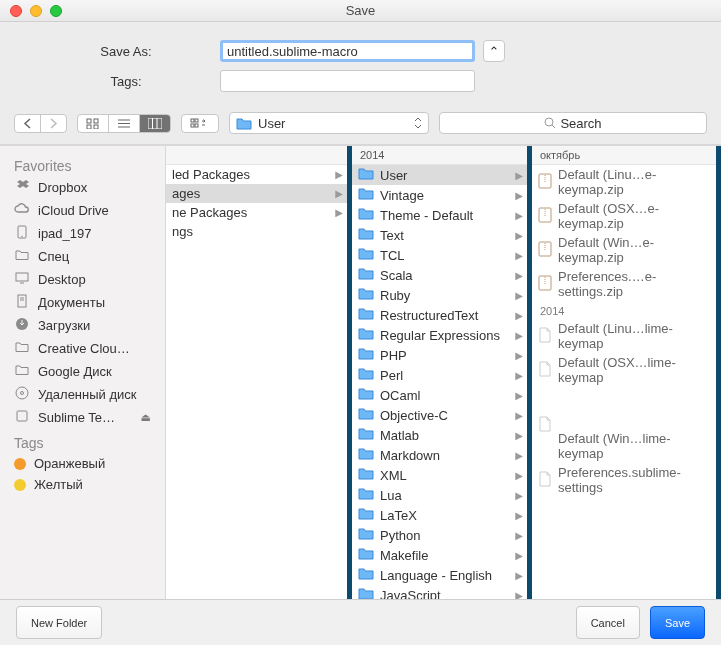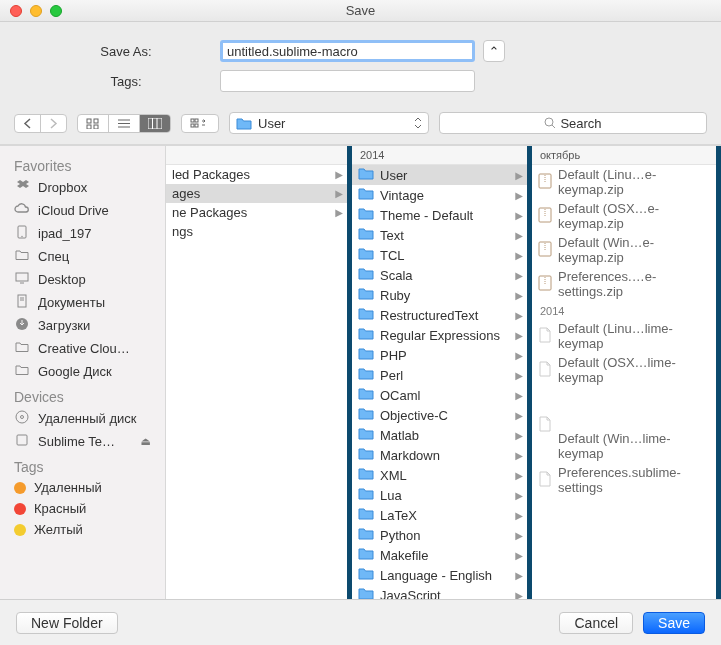--- a/index.html
+++ b/index.html
@@ -39,21 +39,21 @@
 .col.c2{width:180px;}
 .col.c3{flex:1;}
 .chdr{font-size:11px;color:#555;background:#f6f6f6;border-bottom:1px solid #e4e4e4;padding:3px 8px;}
 .ci{display:flex;align-items:center;gap:6px;padding:2px 6px;position:relative;}
 .ci.sel{background:#dcdcdc;}
 .ci .chev{position:absolute;right:4px;color:#9a9a9a;font-size:10px;}
 .fold{width:16px;height:13px;}
 .fileic{width:14px;height:16px;flex-shrink:0;}
 .shdr2{font-size:11px;color:#7a7a7a;padding:4px 8px 2px;}
 .footer{height:46px;border-top:1px solid #cfcfcf;background:#f0f0f0;display:flex;align-items:center;padding:0 16px;}
-.btn{height:22px;padding:0 14px;border:1px solid #c8c8c8;border-radius:4px;background:linear-gradient(#fff,#f3f3f3);font-size:14px;display:flex;align-items:center;}
+.btn{height:33px;padding:0 14px;border:1px solid #c8c8c8;border-radius:4px;background:linear-gradient(#fff,#f3f3f3);font-size:11px;display:flex;align-items:center;}
 .btn.primary{background:linear-gradient(#4aa0ff,#0a67ff);color:#fff;border:1px solid #0a5be0;}
 .sp{flex:1;}
 .eject{font-size:11px;color:#7a7a7a;margin-left:auto;}
 </style>
 </head>
 <body>
 <div class="window">
 <div class="titlebar">
   <div class="traffic">
     <div class="dot red"></div>
@@ -199,43 +199,38 @@
               <path d="M2 3h4l1 1.5h7v7H2z" fill="none" stroke="#8a8a8a"></path>
             </svg></span>
           <span>Creative Clou…</span>
         </div>
         <div class="sit">
           <span><svg width="16" height="14">
               <path d="M2 3h4l1 1.5h7v7H2z" fill="none" stroke="#8a8a8a"></path>
             </svg></span>
           <span>Google Диск</span>
         </div>
-        <div class="shdr">Devices</div>
         <div class="sit">
           <span><svg width="16" height="14">
               <circle cx="8" cy="7" r="6" fill="none" stroke="#8a8a8a"></circle>
               <circle cx="8" cy="7" r="1.5" fill="none" stroke="#8a8a8a"></circle>
             </svg></span>
           <span>Удаленный диск</span>
         </div>
         <div class="sit">
           <span><svg width="16" height="14">
               <rect x="3" y="2" width="10" height="10" rx="1" fill="none" stroke="#8a8a8a"></rect>
             </svg></span>
           <span>Sublime Te…</span>
           <span class="eject">⏏</span>
         </div>
         <div class="shdr">Tags</div>
         <div class="sit">
           <div class="tagdot" style="background: rgb(245, 155, 44);"></div>
-          <span>Удаленный</span>
-        </div>
-        <div class="sit">
-          <div class="tagdot" style="background: rgb(242, 70, 55);"></div>
-          <span>Красный</span>
+          <span>Оранжевый</span>
         </div>
         <div class="sit">
           <div class="tagdot" style="background: rgb(243, 204, 48);"></div>
           <span>Желтый</span>
         </div>
       </div>
   <div class="cols">
     <div class="col c1" id="col1">
           <div class="chdr">&nbsp;</div>
           <div class="ci">

